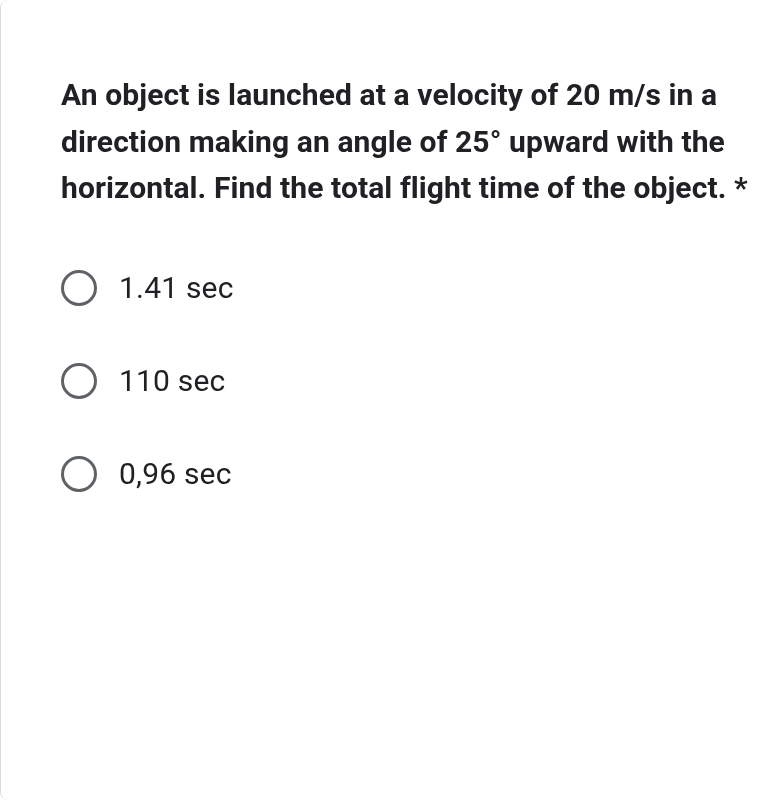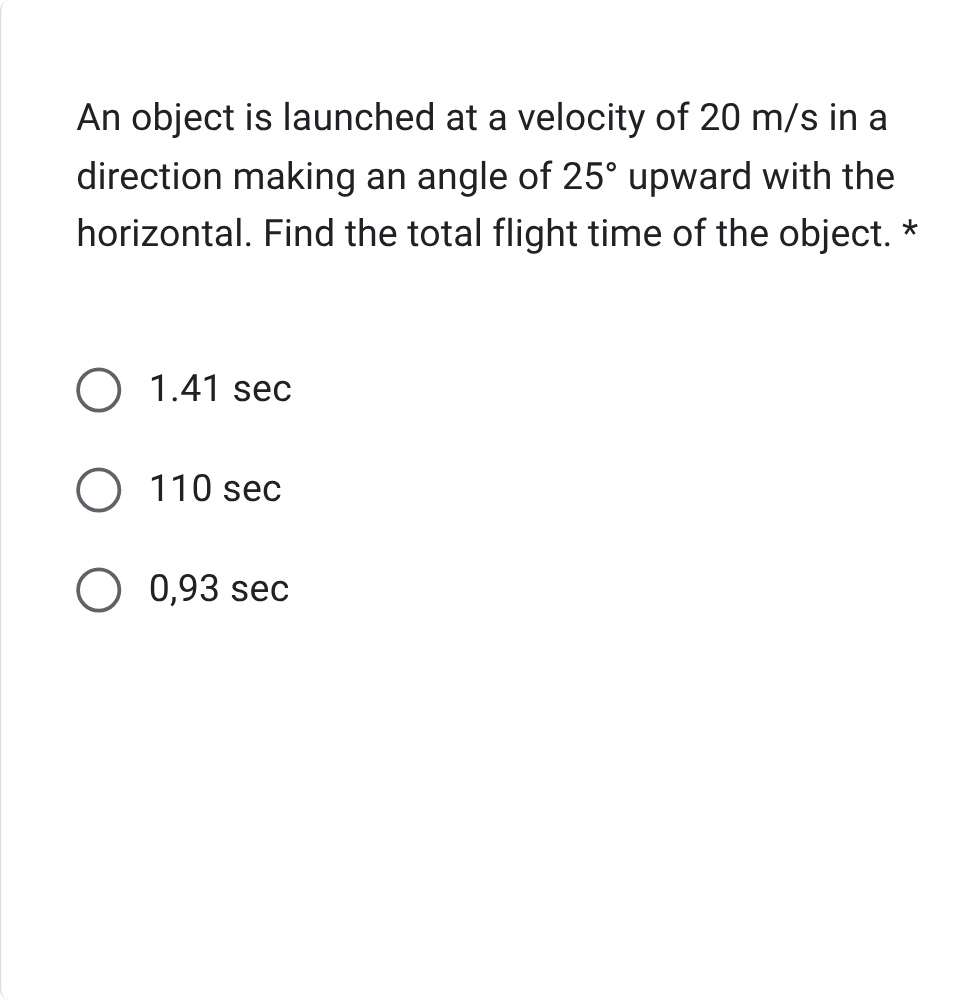--- a/index.html
+++ b/index.html
@@ -24,35 +24,35 @@
       height: 800px;
       border-top: none;
       border-right: none;
       border-bottom: none;
       position: relative;
     }
     .question-text {
       font-size: 30px;
       line-height: 1.55;
       color: #202124;
-      font-weight: 400;
+      font-weight: 700;
       margin-top: 48px;
       margin-left: 36px;
       margin-right: 0;
       letter-spacing: 0.1px;
     }
     .required-asterisk {
       color: #202124;
     }
     .options {
-      margin-top: 82px;
+      margin-top: 58px;
       margin-left: 36px;
       display: flex;
       flex-direction: column;
-      gap: 44px;
+      gap: 57px;
     }
     .option {
       display: flex;
       align-items: center;
       gap: 22px;
       cursor: pointer;
     }
     .radio {
       width: 36px;
       height: 36px;
@@ -80,16 +80,16 @@
     <label class="option">
       <span class="radio"></span>
       <span class="option-label">1.41 sec</span>
     </label>
     <label class="option">
       <span class="radio"></span>
       <span class="option-label">110 sec</span>
     </label>
     <label class="option">
       <span class="radio"></span>
-      <span class="option-label">0,93 sec</span>
+      <span class="option-label">0,96 sec</span>
     </label>
   </div>
 </div>
 
 </body></html>

